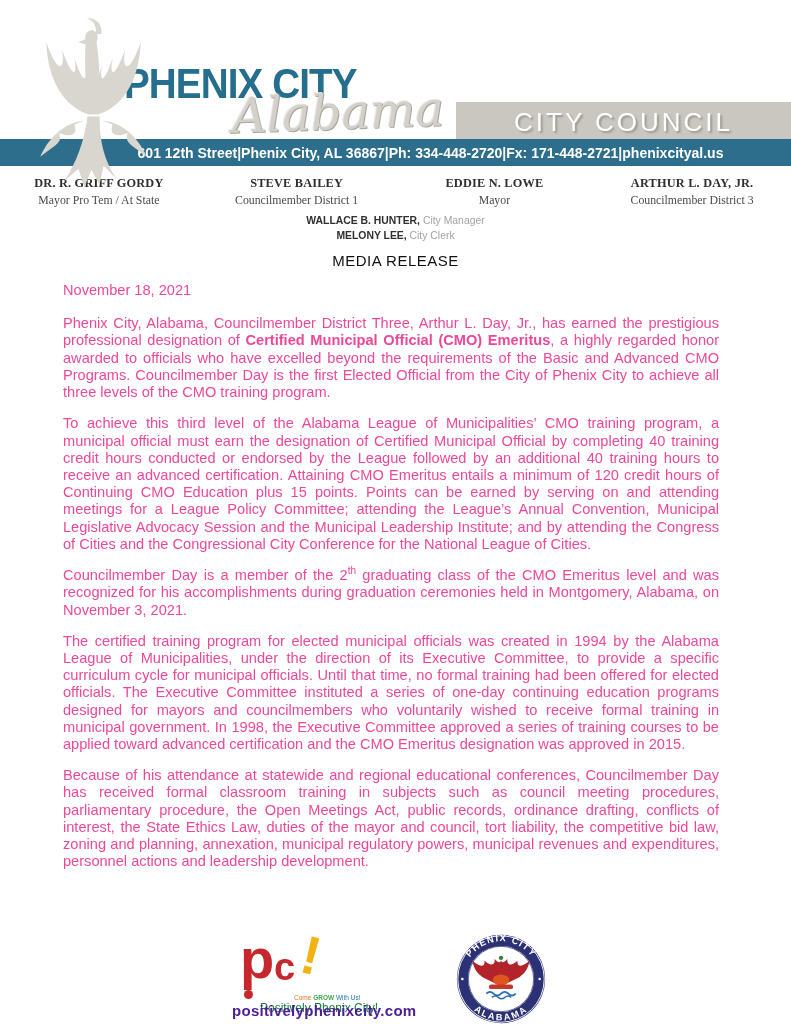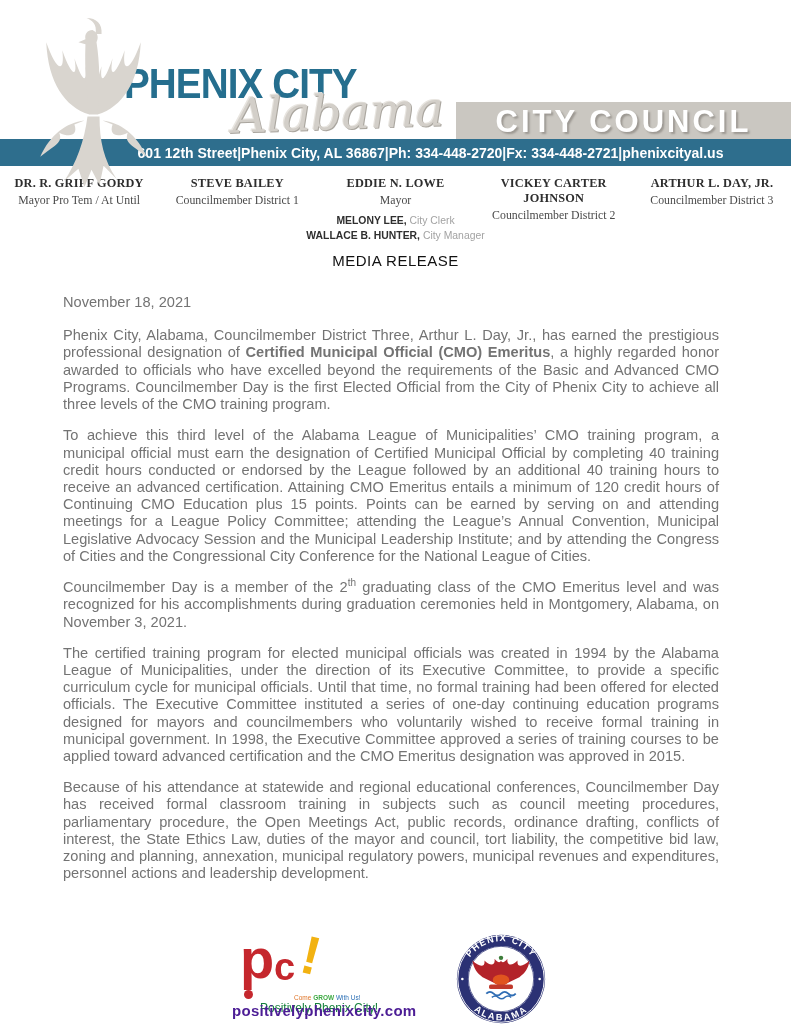--- a/index.html
+++ b/index.html
@@ -21,21 +21,21 @@
     font-family:"DejaVu Serif", serif; font-style:italic;
     font-size:48px; color:#d3cfc9; white-space:nowrap;
     text-shadow:1px 1px 0 #aaa69f, -1px -1px 0 #e8e5e0;
     transform:rotate(-2deg);
   }
   .council-banner {
     position:absolute; left:456px; top:102px; width:335px; height:40px; z-index:1;
     background:#cac7c1; display:flex; align-items:center; justify-content:center;
   }
   .council-banner span {
-    font-size:31px; font-weight:bold; color:#ffffff; letter-spacing:3px;
+    font-size:26px; font-weight:normal; color:#ffffff; letter-spacing:3px;
     text-shadow:2px 2px 2px #9c9892; white-space:nowrap;
   }
   .contact-bar {
     position:absolute; left:0; top:139px; width:791px; height:27px; z-index:2;
     background:#2e6e8d; display:flex; align-items:center; justify-content:center;
     padding-left:70px; 
   }
   .contact-bar span { color:#ffffff; font-weight:bold; font-size:14px; white-space:nowrap; }
   .contact-bar .sep { opacity:.95; }
   
@@ -46,22 +46,22 @@
   .staff { position:absolute; top:213px; left:0; width:791px; text-align:center; z-index:1; }
   .staff-line { font-size:10.4px; line-height:15px; }
   .staff-line .sname { font-weight:bold; color:#2f2f2f; }
   .staff-line .stitle { color:#a3a3a3; }
   
   .release-heading {
     position:absolute; top:252px; left:0; width:791px; text-align:center;
     font-size:15px; font-weight:normal; color:#111; letter-spacing:.5px;
   }
   .body-text {
-    position:absolute; top:294px; left:63px; width:666px;
-    font-size:14.6px; line-height:1.18; text-align:justify; color:#737373;
+    position:absolute; top:282px; left:63px; width:666px;
+    font-size:14.6px; line-height:1.18; text-align:justify; color:#ec4899;
   }
   .body-text .date { margin-bottom:16px; text-align:left; }
   .body-text p { margin:0 10px 14px 0; }
   .body-text b { font-weight:bold; }
   .body-text sup { font-size:10px; vertical-align:super; line-height:0; }
   
   .pc-logo { position:absolute; left:232px; top:934px; width:152px; height:90px; }
   .pc-p   { position:absolute; left:8px;  top:-8px; font-size:56px; font-weight:bold; color:#c5272d; }
   .pc-dot { position:absolute; left:12px; top:56px; width:9px; height:9px; border-radius:50%; background:#c5272d; }
   .pc-c   { position:absolute; left:42px; top:12px; font-size:38px; font-weight:bold; color:#c5272d; }
@@ -97,56 +97,52 @@
     <span>CITY COUNCIL</span>
   </div>
 
   <div class="contact-bar">
     <span>601 12th Street</span>
     <span class="sep">|</span>
     <span>Phenix City, AL 36867</span>
     <span class="sep">|</span>
     <span>Ph: 334-448-2720</span>
     <span class="sep">|</span>
-    <span>Fx: 334-448-2721</span>
+    <span>Fx: 171-448-2721</span>
     <span class="sep">|</span>
     <span>phenixcityal.us</span>
   </div>
 
   <div class="officials">
     <div class="official">
       <div class="name">DR. R. GRIFF GORDY</div>
-      <div class="title">Mayor Pro Tem / At Until</div>
+      <div class="title">Mayor Pro Tem / At State</div>
     </div>
     <div class="official">
       <div class="name">STEVE BAILEY</div>
       <div class="title">Councilmember District 1</div>
     </div>
     <div class="official">
       <div class="name">EDDIE N. LOWE</div>
       <div class="title">Mayor</div>
     </div>
     <div class="official">
-      <div class="name">VICKEY CARTER JOHNSON</div>
-      <div class="title">Councilmember District 2</div>
-    </div>
-    <div class="official">
       <div class="name">ARTHUR L. DAY, JR.</div>
       <div class="title">Councilmember District 3</div>
     </div>
   </div>
 
   <div class="staff">
+    <div class="staff-line">
+      <span class="sname">WALLACE B. HUNTER,</span>
+      <span class="stitle">City Manager</span>
+    </div>
     <div class="staff-line">
       <span class="sname">MELONY LEE,</span>
       <span class="stitle">City Clerk</span>
-    </div>
-    <div class="staff-line">
-      <span class="sname">WALLACE B. HUNTER,</span>
-      <span class="stitle">City Manager</span>
     </div>
   </div>
 
   <div class="release-heading">MEDIA RELEASE</div>
 
   <div class="body-text">
     <div class="date">November 18, 2021</div>
 
     <p><span>Phenix City, Alabama, Councilmember District Three, Arthur L. Day, Jr., has earned the prestigious professional designation of </span><b>Certified Municipal Official (CMO) Emeritus</b><span>, a highly regarded honor awarded to officials who have excelled beyond the requirements of the Basic and Advanced CMO Programs.  Councilmember Day is the first Elected Official from the City of Phenix City to achieve all three levels of the CMO training program.</span></p>
 

